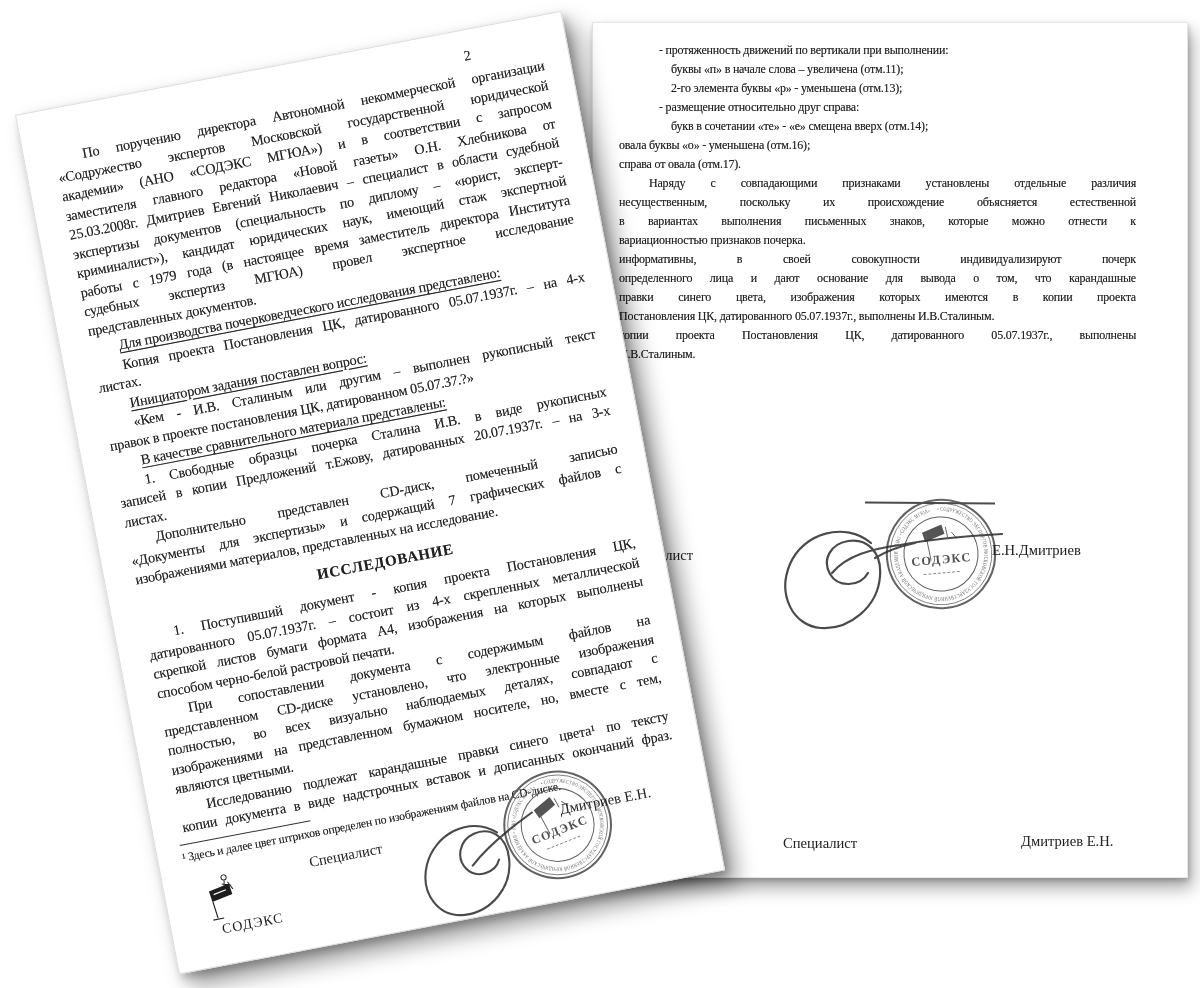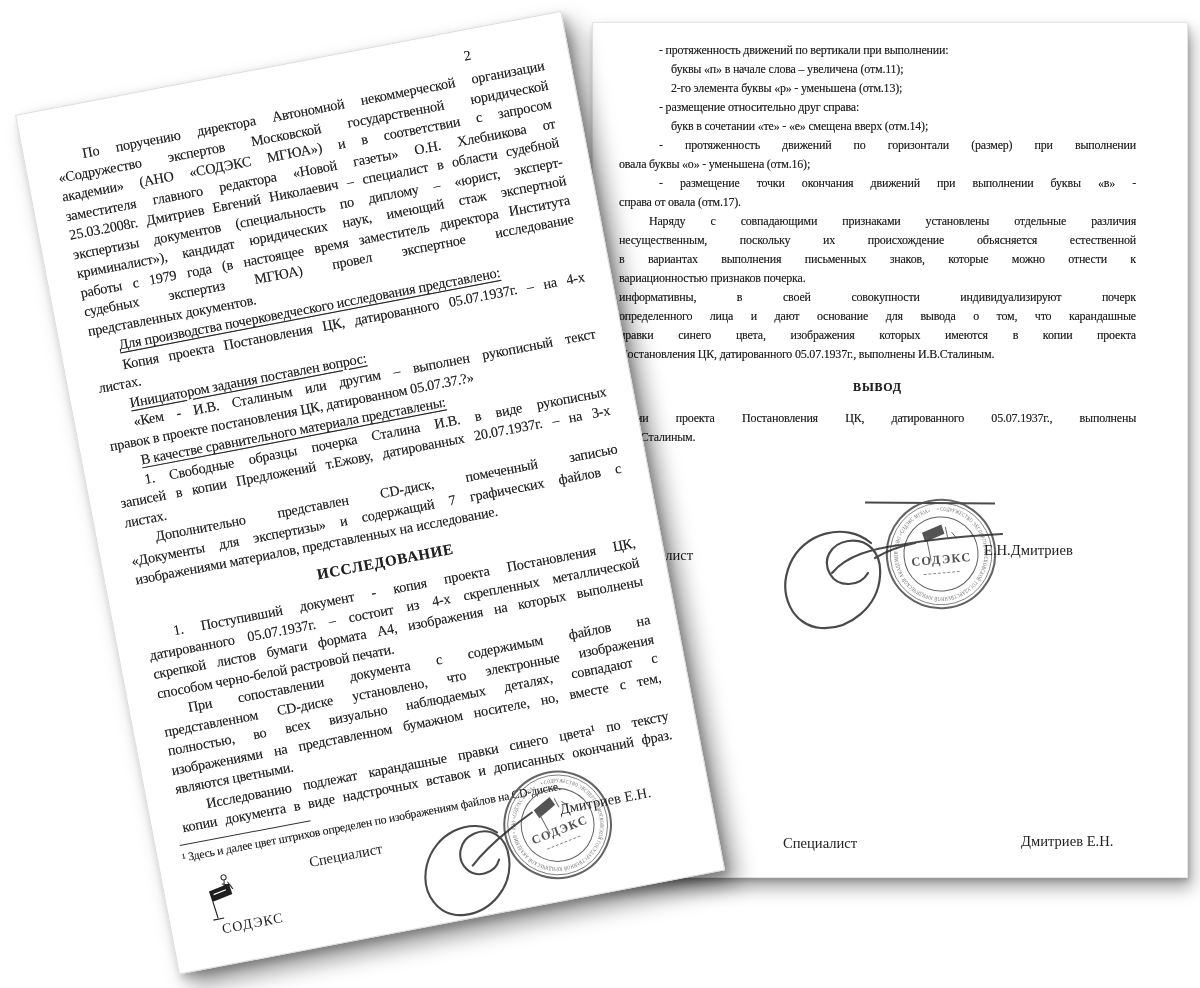--- a/index.html
+++ b/index.html
@@ -44,53 +44,50 @@
   #left-signature{left:250px;top:766px;width:130px;height:112px;}
   #right-signature{left:182px;top:486px;width:232px;height:142px;}
 
   #sodeks-logo{position:absolute;left:36px;top:782px;width:120px;height:84px;}
   #sodeks-logo .logo-label{position:absolute;left:14px;top:48px;font-size:14px;letter-spacing:1px;
                            color:#1c1c1c;}
   #sodeks-logo svg{position:absolute;left:2px;top:0;}
 
   
   #right-specialist{position:absolute;left:26px;top:524px;font-size:14.6px;}
-  #right-expert-name{position:absolute;left:391px;top:519px;font-size:14.6px;z-index:5;}
+  #right-expert-name{position:absolute;left:399px;top:519px;font-size:14.6px;z-index:5;}
   #right-bottom-specialist{position:absolute;left:190px;top:812px;font-size:14.6px;}
   #right-bottom-expert{position:absolute;left:428px;top:810px;font-size:14.6px;}
   #pen-underline{position:absolute;left:272px;top:479px;width:130px;height:1.6px;background:#2b2b2b;
                  transform:rotate(0.4deg);opacity:0.85;z-index:2;}
 
   .seal-text{fill:#4e4e4e;}
 </style>
 </head>
 <body>
 
 <div id="canvas">
 
   <div class="page" id="right-page">
     <div class="body-col" id="right-body">
         <div class="tl" style="text-indent: 40px;">- протяженность движений по вертикали при выполнении:</div>
         <div class="tl" style="text-indent: 52px;">буквы «п» в начале слова – увеличена (отм.11);</div>
         <div class="tl" style="text-indent: 52px;">2-го элемента буквы «р» - уменьшена (отм.13);</div>
         <div class="tl" style="text-indent: 40px;">- размещение относительно друг справа:</div>
         <div class="tl" style="text-indent: 52px;">букв в сочетании «те» - «е» смещена вверх (отм.14);</div>
-        <div class="tl j" style="text-indent: 40px;">- протяженность движений по горизонтали (размер) при выполнении</div>
         <div class="tl">овала буквы «о» - уменьшена (отм.16);</div>
-        <div class="tl j" style="text-indent: 40px;">- размещение точки окончания движений при выполнении буквы «в» -</div>
         <div class="tl">справа от овала (отм.17).</div>
         <div class="tl j" style="text-indent: 30px;">Наряду с совпадающими признаками установлены отдельные различия</div>
         <div class="tl j">несущественным, поскольку их происхождение объясняется естественной</div>
         <div class="tl j">в вариантах выполнения письменных знаков, которые можно отнести к</div>
         <div class="tl">вариационностью признаков почерка.</div>
         <div class="tl j">информативны, в своей совокупности индивидуализируют почерк</div>
         <div class="tl j">определенного лица и дают основание для вывода о том, что карандашные</div>
         <div class="tl j">правки синего цвета, изображения которых имеются в копии проекта</div>
         <div class="tl">Постановления ЦК, датированного 05.07.1937г., выполнены И.В.Сталиным.</div>
-        <div class="tl c b" style="margin-top: 14px; margin-bottom: 12px;">ВЫВОД</div>
         <div class="tl j">копии проекта Постановления ЦК, датированного 05.07.1937г., выполнены</div>
         <div class="tl">И.В.Сталиным.</div>
       </div>
 
     <div id="pen-underline"></div>
 
     <div id="right-specialist">Специалист</div>
     <div id="right-expert-name">Е.Н.Дмитриев</div>
 
     <div class="stamp-wrap" id="right-stamp">

